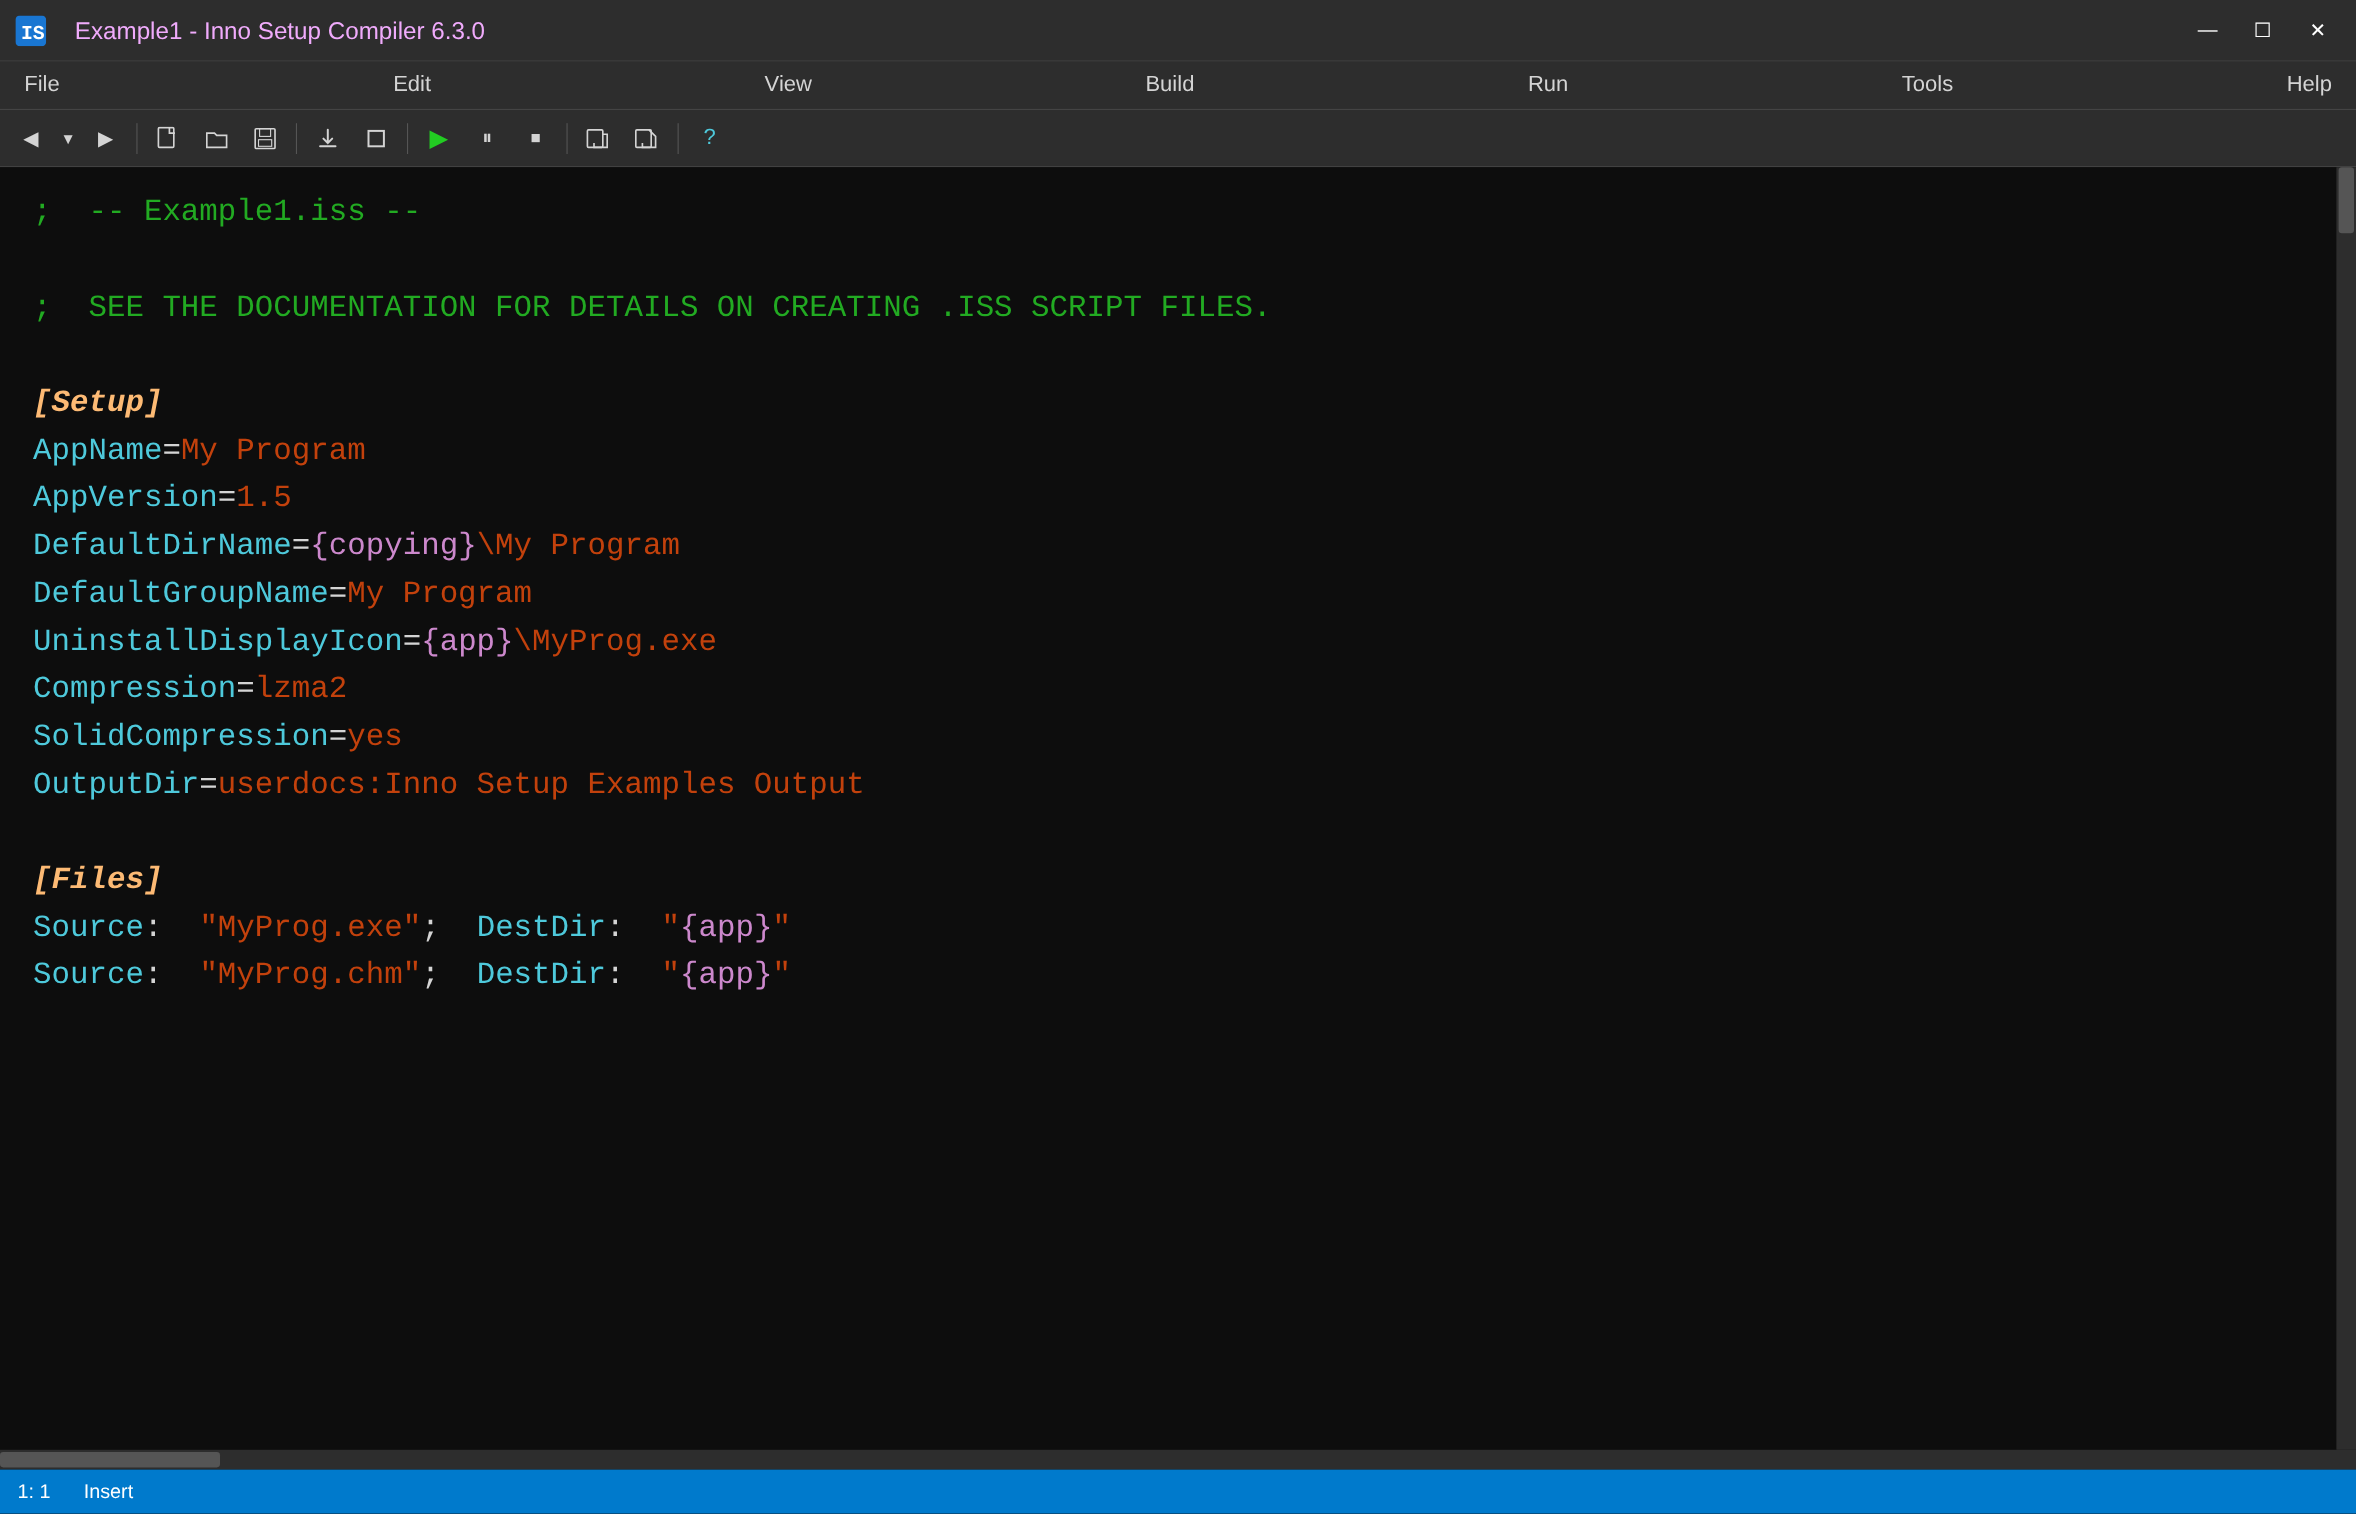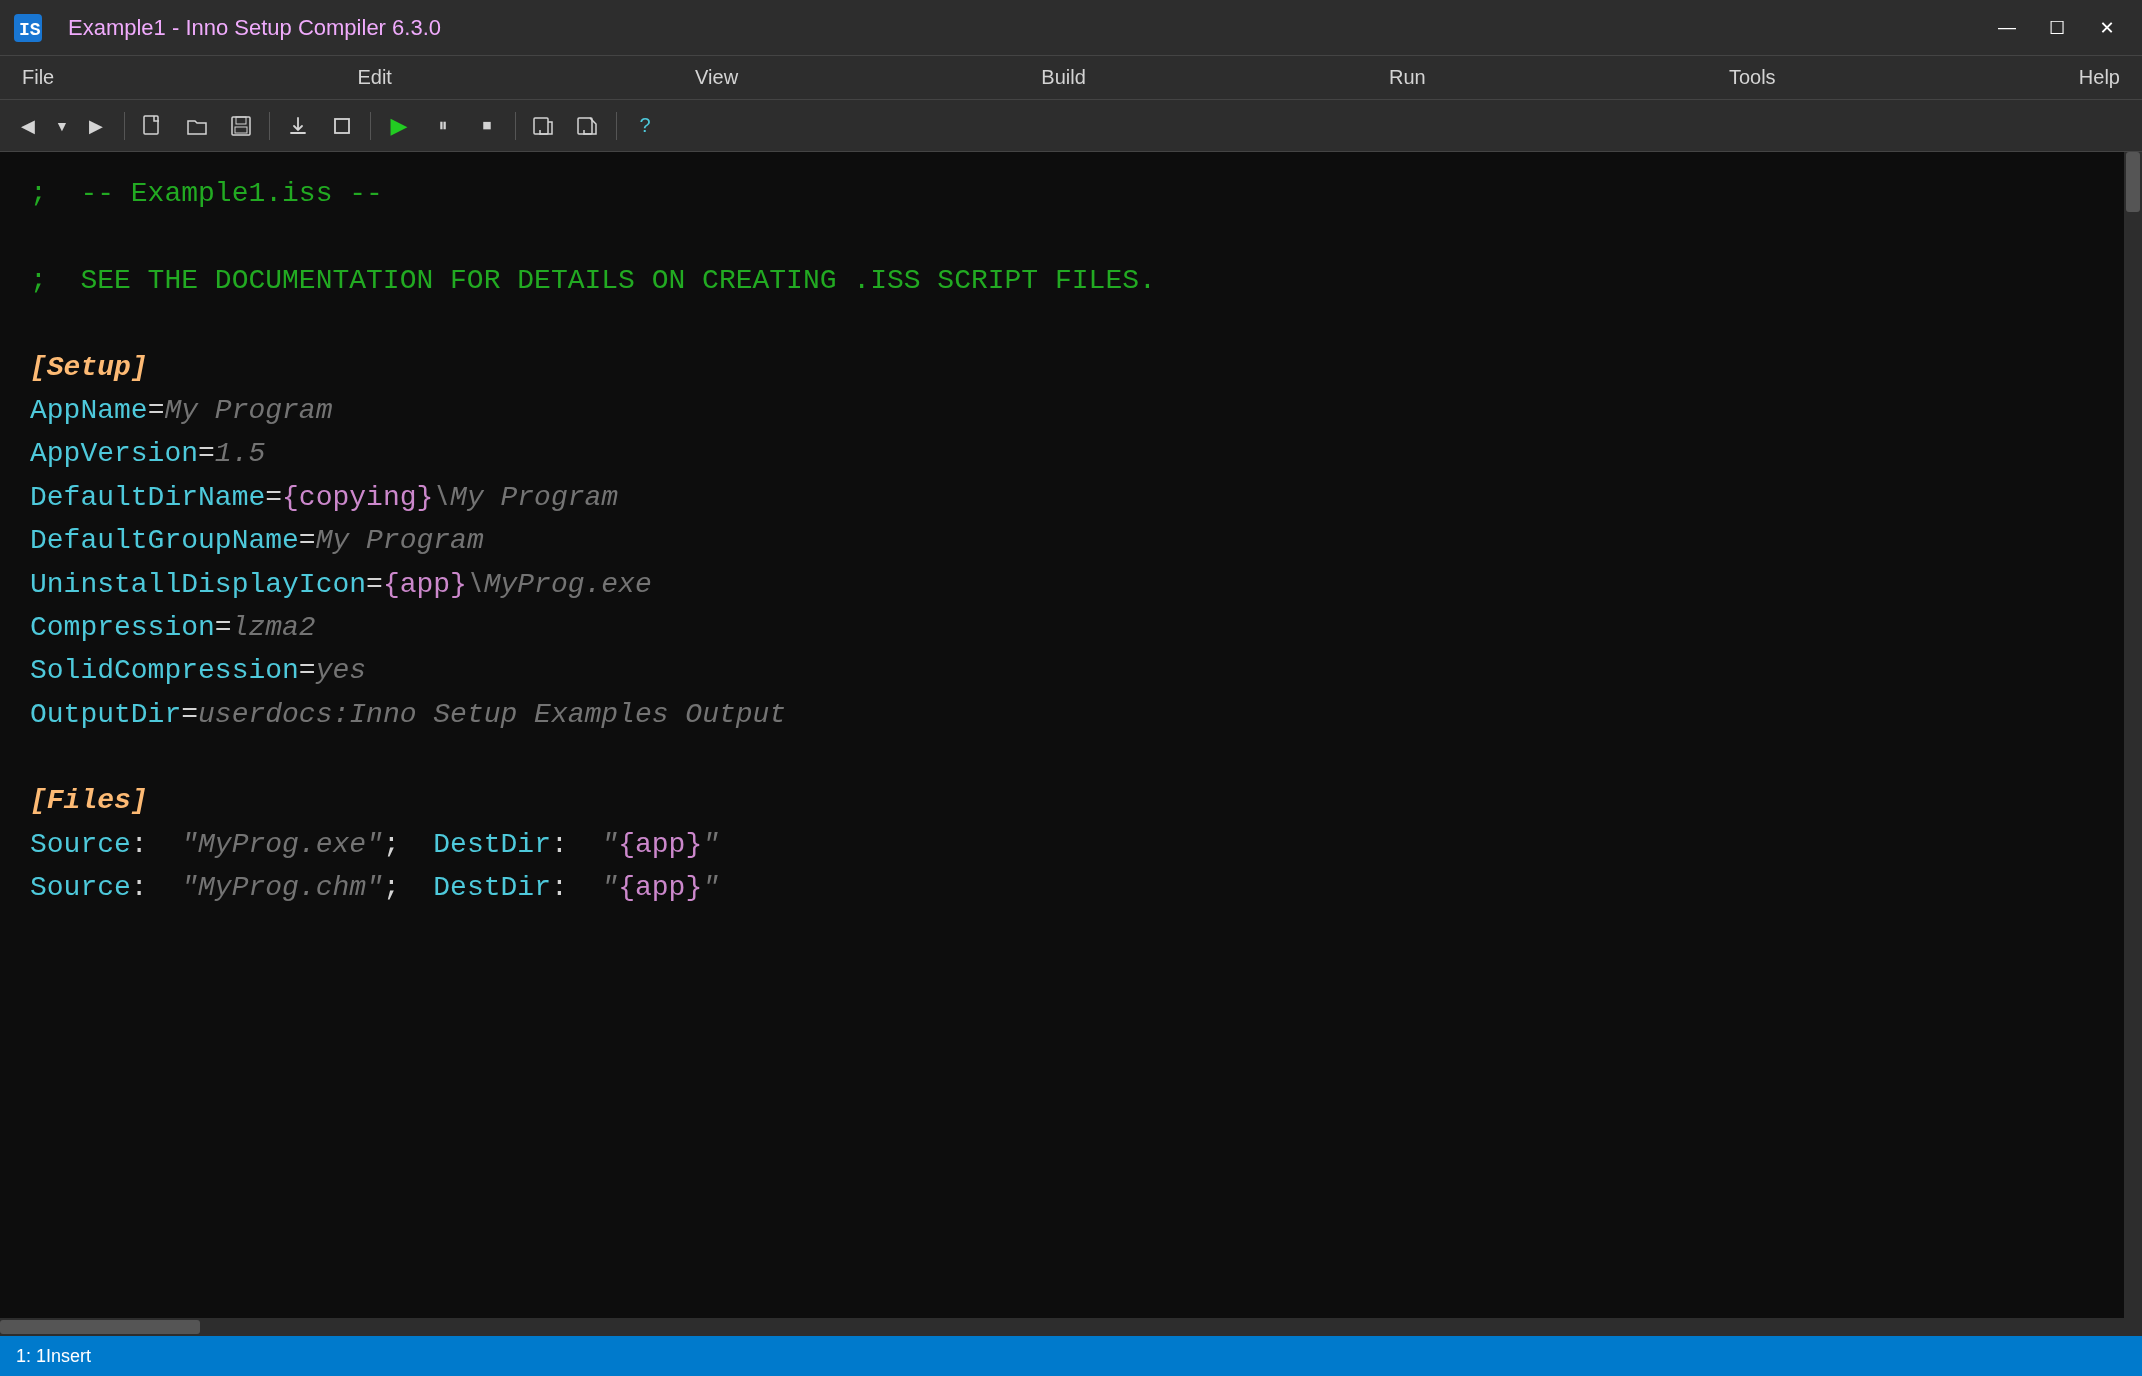--- a/index.html
+++ b/index.html
@@ -123,32 +123,33 @@
     .line {
       white-space: pre;
       display: block;
       min-height: 1.55em;
     }
 
     .comment { color: #22aa22; }
     .section { color: #fdba74; font-weight: bold; font-style: italic; }
     .key { color: #4ec9db; }
     .eq { color: #d4d4d4; }
-    .val { color: #737373; font-style: italic; }
+    .val { color: #c2410c; }
     .brace-val { color: #cc88cc; }
     .dest-key { color: #4ec9db; }
     .semicolon { color: #d4d4d4; }
 
     
     .status-bar {
       background: #007acc;
       height: 40px;
       display: flex;
       align-items: center;
       padding: 0 16px;
+      gap: 30px;
       position: absolute;
       bottom: 0;
       width: 100%;
     }
 
     .status-text {
       font-family: 'Segoe UI', Arial, sans-serif;
       font-size: 18px;
       color: #ffffff;
     }

